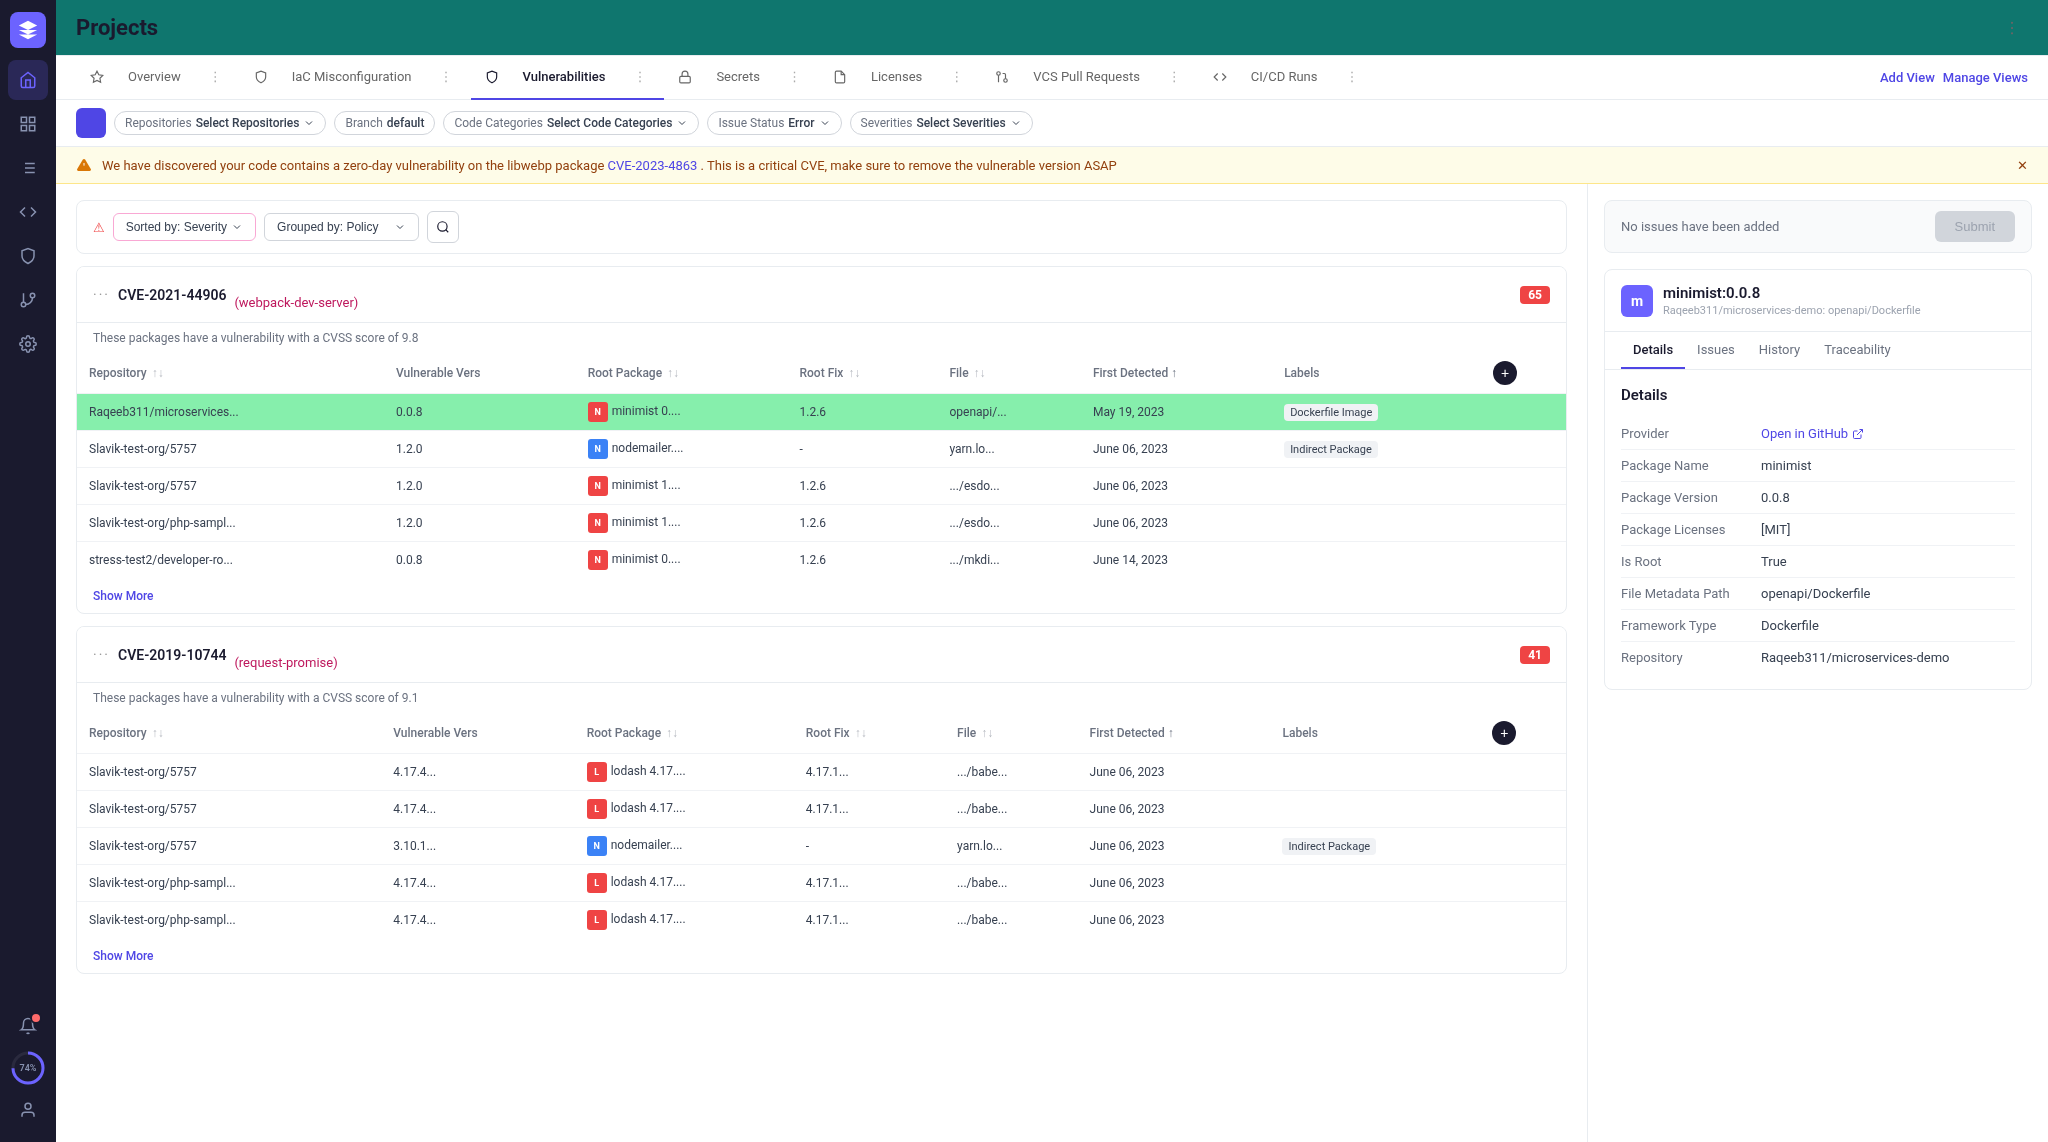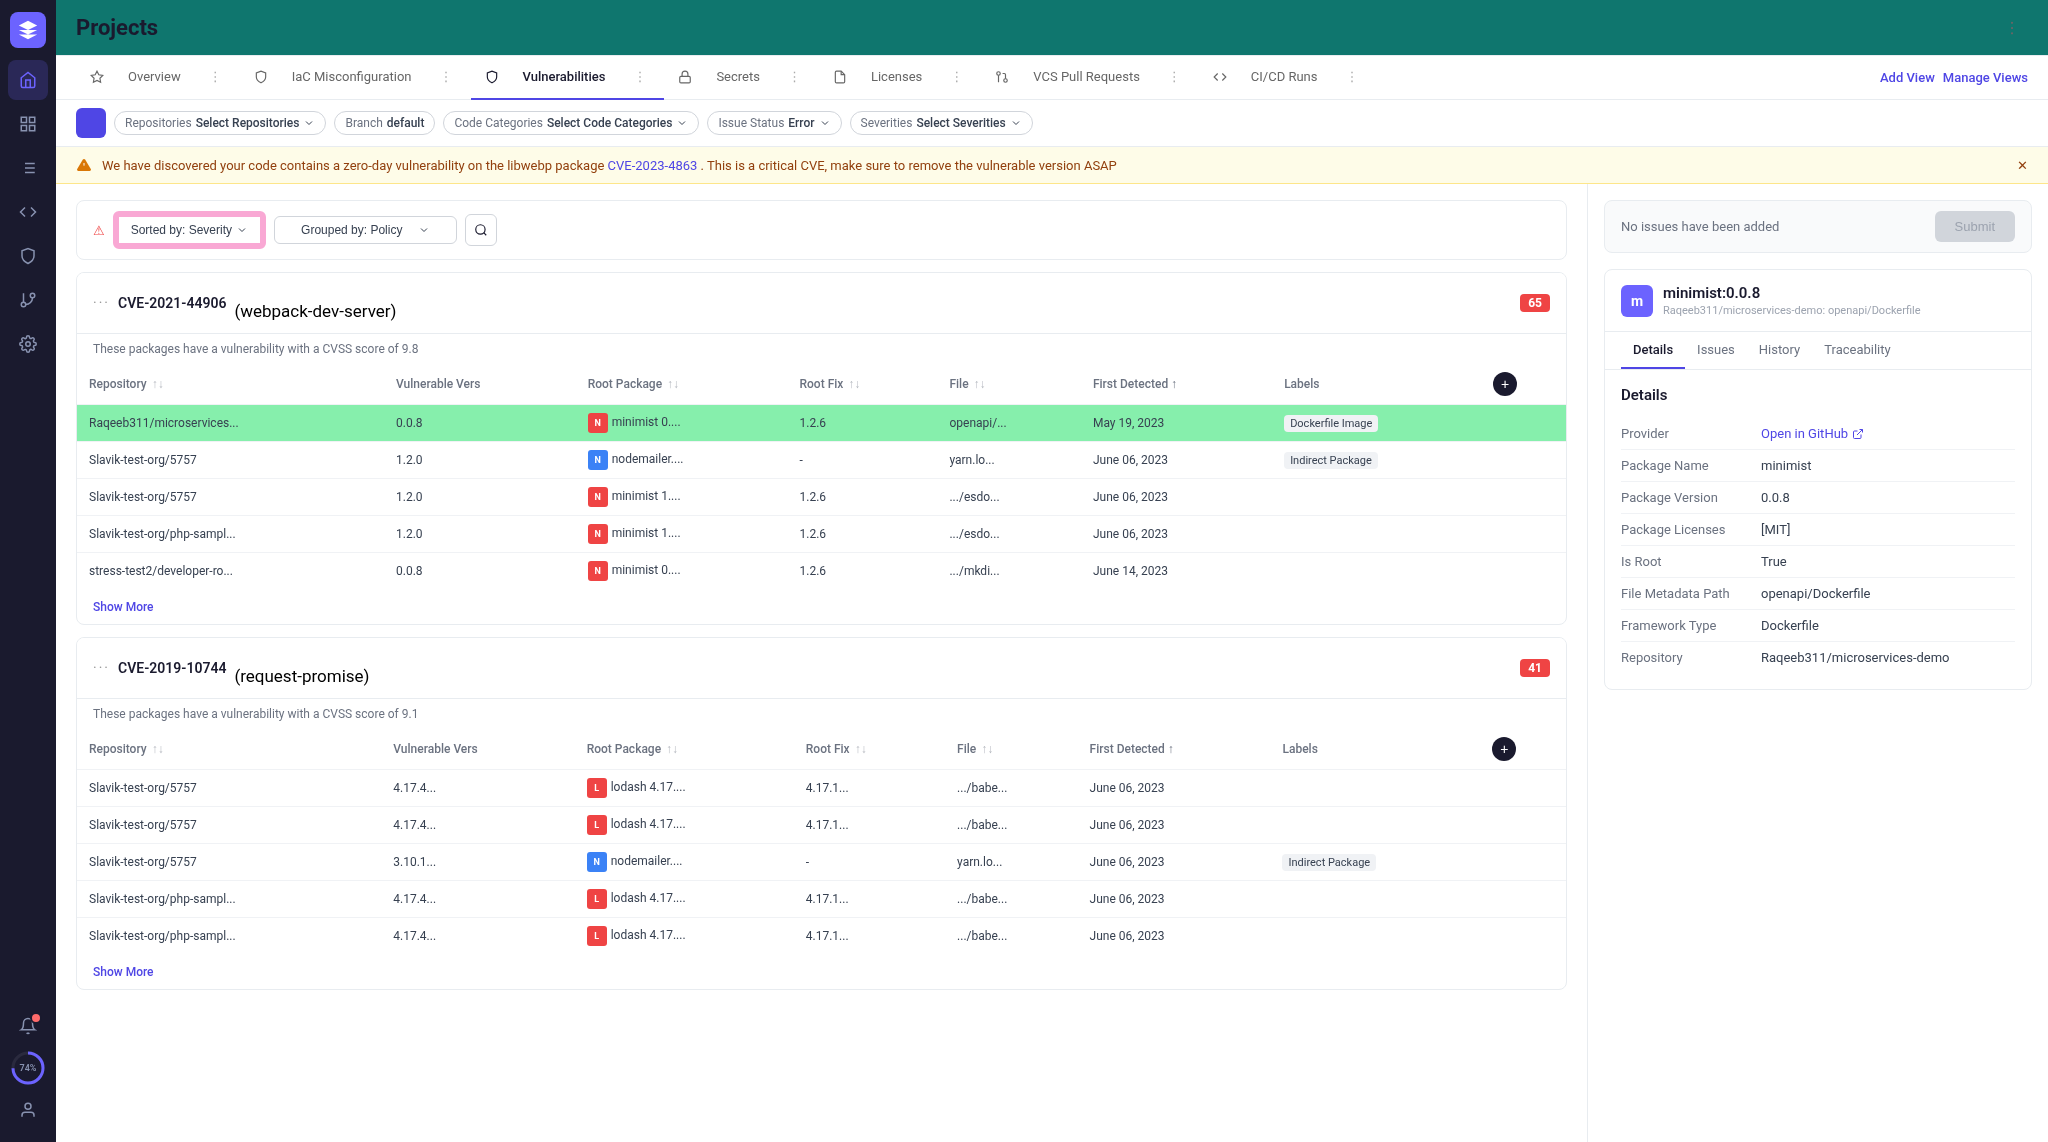--- a/index.html
+++ b/index.html
@@ -55,30 +55,30 @@
     .content { display: flex; flex: 1; overflow: hidden; }
 
     
     .issues-panel { flex: 1; overflow-y: auto; padding: 16px 20px; border-right: 1px solid #e8ecf0; }
 
     
     .summary-bar { display: flex; align-items: center; padding: 10px 16px; background: #fff; border: 1px solid #e8ecf0; border-radius: 8px; margin-bottom: 12px; }
     .summary-icon { color: #ef4444; margin-right: 8px; }
     .summary-text { font-size: 13px; color: #374151; flex: 1; }
     .summary-text strong { color: #1a1a2e; }
-    .sort-btn { display: flex; align-items: center; gap: 4px; padding: 6px 12px; border: 6px solid #f9a8d4; border-radius: 6px; cursor: pointer; font-size: 12px; color: #374151; background: #fff; margin-right: 8px; }
-    .group-btn { display: flex; align-items: center; gap: 16px; padding: 6px 26px; border: 1px solid #d1d5db; border-radius: 6px; cursor: pointer; font-size: 12px; color: #374151; background: #fff; margin-right: 8px; }
+    .sort-btn { display: flex; align-items: center; gap: 4px; padding: 6px 12px; border: 1px solid #f9a8d4; border-radius: 6px; cursor: pointer; font-size: 12px; color: #374151; background: #fff; margin-right: 8px; }
+    .group-btn { display: flex; align-items: center; gap: 16px; padding: 6px 12px; border: 1px solid #d1d5db; border-radius: 6px; cursor: pointer; font-size: 12px; color: #374151; background: #fff; margin-right: 8px; }
     .search-icon-btn { width: 32px; height: 32px; border: 1px solid #d1d5db; border-radius: 6px; display: flex; align-items: center; justify-content: center; cursor: pointer; background: #fff; }
 
     
     .issue-group { border: 1px solid #e8ecf0; border-radius: 8px; margin-bottom: 12px; background: #fff; overflow: hidden; }
     .issue-group-header { display: flex; align-items: center; padding: 12px 16px; background: #fff; border-bottom: 1px solid #e8ecf0; }
     .issue-group-dots { color: #999; margin-right: 8px; font-size: 14px; letter-spacing: 2px; cursor: pointer; }
     .issue-cve { font-size: 14px; font-weight: 600; color: #1a1a2e; }
-    .issue-package { font-size: 17px; color: #000000; margin-left: 8px; margin-top: 16px; }
+    .issue-package { font-size: 13px; color: #be185d; margin-left: 8px; margin-top: 16px; }
     .issue-count { margin-left: auto; background: #ef4444; color: white; font-size: 12px; font-weight: 700; padding: 2px 8px; border-radius: 4px; }
     .issue-subheader { padding: 8px 16px; font-size: 12px; color: #6b7280; }
 
     
     .vuln-table { width: 100%; border-collapse: collapse; }
     .vuln-table th { padding: 8px 12px; text-align: left; font-size: 12px; color: #6b7280; font-weight: 500; border-bottom: 1px solid #f0f2f5; white-space: nowrap; }
     .vuln-table th .sort-arrows { display: inline-flex; flex-direction: column; margin-left: 2px; opacity: 0.5; }
     .vuln-table td { padding: 8px 12px; font-size: 12px; color: #374151; border-bottom: 1px solid #f0f2f5; white-space: nowrap; }
     .vuln-table tr:last-child td { border-bottom: none; }
     .vuln-table tr.selected td { background: #86efac; margin-left: 20px; }

